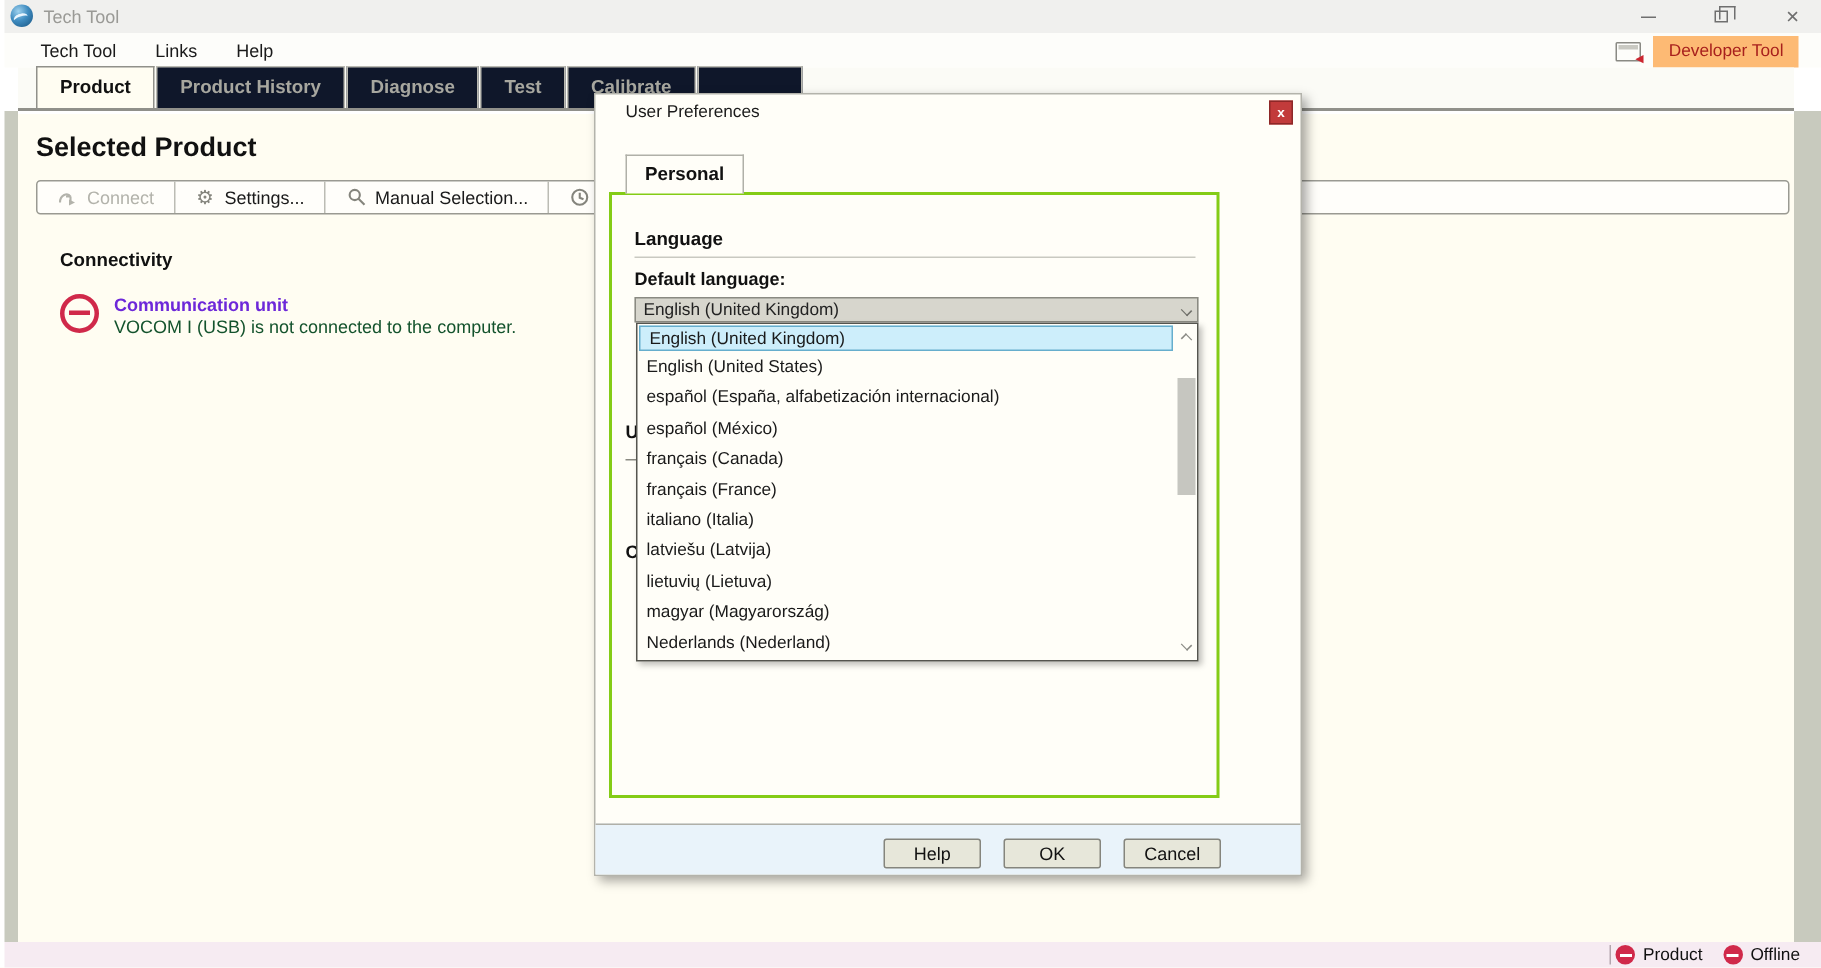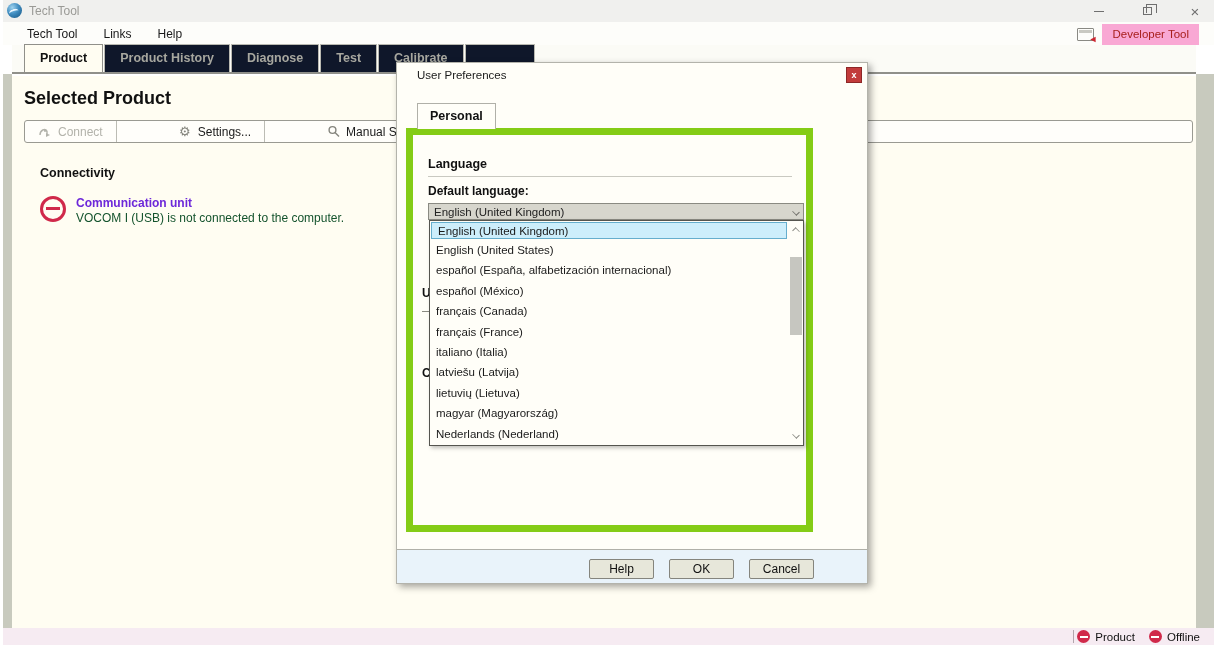--- a/index.html
+++ b/index.html
@@ -21,40 +21,40 @@
   .glyph-close { font-size:15px; color:#6f6f6f; line-height:1; }
 
   
   .menubar { position:absolute; left:3px; top:22px; width:1211px; height:23px; background:#fdfdfa; }
   .menu-items { position:absolute; left:24px; top:0; height:23px; display:flex; gap:26px; align-items:center; }
   .menu-item { font-size:12px; color:#1a1a1a; cursor:default; }
   .dev-area { position:absolute; right:15px; top:1px; height:22px; display:flex; align-items:center; gap:8px; }
   .dev-icon { position:relative; width:17px; height:13px; border:1px solid #8a8a84; background:#fdfdfa; border-radius:1px; }
   .dev-icon::before { content:""; position:absolute; left:1px; top:1px; right:1px; height:3px; background:#c9c9c2; }
   .dev-icon .arrow { position:absolute; right:-4px; bottom:-4px; font-size:9px; color:#cc2630; line-height:1; }
-  .dev-btn { height:21px; padding:0 10px; background:#f9a8d4; color:#a8201d; font-size:11.5px;
+  .dev-btn { height:21px; padding:0 10px; background:#fdba74; color:#a8201d; font-size:11.5px;
              display:flex; align-items:center; border:none; }
 
   
   .tabbar { position:absolute; left:12px; top:45px; width:1184px; height:29px; background:#fbfbf6;
             display:flex; align-items:flex-end; padding-left:12px; border-bottom:2px solid #90908a; }
   .tab { height:28px; line-height:26px; padding:0 15px; font-size:12.5px; font-weight:bold;
          background:#0f172a; color:#a7a79f; border:1px solid #b9b9b1; border-bottom:none; margin-right:1px; cursor:default; }
   .tab.active { background:#fffdf2; color:#111; border-color:#90908a; position:relative; z-index:2; }
   .tab.partial { width:70px; }
 
   
   .content { position:absolute; left:12px; top:76px; width:1184px; height:552px; background:#fffdf2; }
   .left-strip  { position:absolute; left:3px;    top:74px; width:9px;  height:554px; background:#c8cabe; }
   .right-strip { position:absolute; left:1196px; top:74px; width:18px; height:554px; background:#c8cabe; }
 
   .page-title { position:absolute; left:12px; top:12px; font-size:18px; font-weight:bold; color:#111; }
 
   .toolbar { position:absolute; left:12px; top:44px; width:1169px; height:23px; background:#fffefa;
-             border:1px solid #9a9a92; border-radius:3px; display:flex; align-items:stretch;gap:48px; }
+             border:1px solid #9a9a92; border-radius:3px; display:flex; align-items:stretch; }
   .tb-btn { display:flex; align-items:center; gap:6px; padding:0 13px; border-right:1px solid #bcbcb4;
             font-size:12px; color:#1a1a1a; cursor:default; }
   .tb-btn:last-child { border-right:none; }
   .tb-btn.disabled { color:#b3b3ab; }
   .tb-ico { width:14px; height:14px; display:flex; align-items:center; justify-content:center; }
   .gear-glyph { font-size:13px; color:#85857d; line-height:1; }
 
   .conn-title { position:absolute; left:28px; top:90px; font-size:12.5px; font-weight:bold; color:#111; }
   .conn-circle { position:absolute; left:28px; top:120px; width:26px; height:26px; border-radius:50%;
                  border:3px solid #d0294a; background:#fffdf2; }
@@ -71,21 +71,21 @@
   .mini-circle::after { content:""; position:absolute; left:2.5px; top:5.5px; width:8px; height:2px; background:#fff; }
 
   
   .dialog { position:absolute; left:396px; top:62px; width:472px; height:522px; background:#fffef8;
             border:1px solid #b3b3ab; box-shadow:3px 3px 7px rgba(0,0,0,0.35); z-index:10; }
   .dlg-title { position:absolute; left:20px; top:6px; font-size:11.5px; color:#1a1a1a; }
   .dlg-close { position:absolute; right:5px; top:4px; width:16px; height:16px; background:#c23b3b; border:1px solid #8d2727;
                color:#fff; font-size:9px; font-weight:bold; display:flex; align-items:center; justify-content:center; cursor:default; }
   .dlg-tab { position:absolute; left:20px; top:40px; height:26px; line-height:25px; padding:0 12px;
              background:#fffef8; border:1px solid #b0b0a8; border-bottom:none; font-size:12.5px; font-weight:bold; color:#111; z-index:3; }
-  .dlg-panel { position:absolute; left:9px; top:65px; width:407px; height:404px; border:7px solid #84cc16; background:#fffef8; }
+  .dlg-panel { position:absolute; left:9px; top:65px; width:407px; height:404px; border:2px solid #84cc16; background:#fffef8; }
 
   .lang-head { position:absolute; left:15px; top:22px; font-size:12.5px; font-weight:bold; color:#111; }
   .lang-rule { position:absolute; left:15px; right:14px; top:41px; border-top:1px solid #c9c9c1; }
   .lang-label { position:absolute; left:15px; top:49px; font-size:12px; font-weight:bold; color:#111; }
 
   .select-box { position:absolute; left:15px; top:68px; width:376px; height:17px; background:#d7d6cd;
                 border:1px solid #8a8a82; display:flex; align-items:center; padding-left:5px;
                 font-size:11.5px; color:#222; cursor:default; }
   .select-chev { position:absolute; right:4px; top:5px; width:6px; height:6px;
                  border-right:1px solid #6f6f69; border-bottom:1px solid #6f6f69; transform:rotate(45deg) scale(1,.8); }

